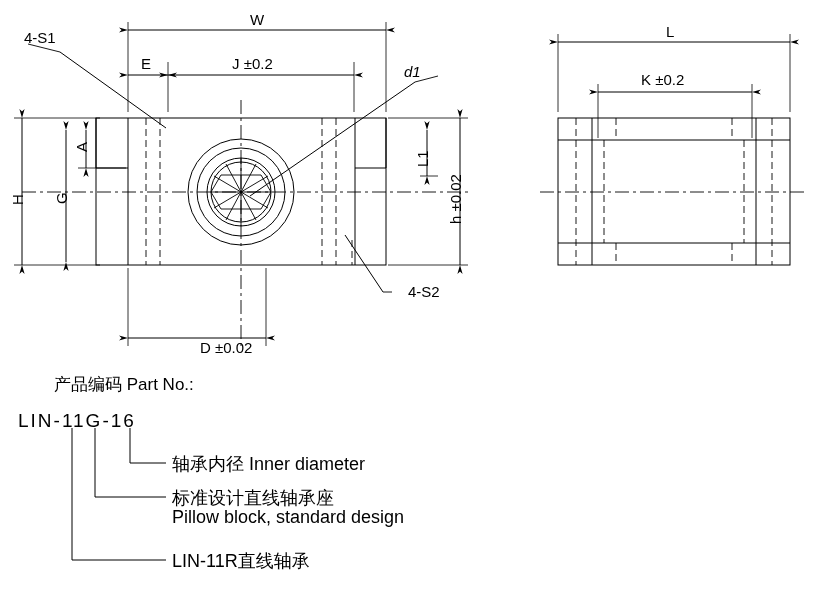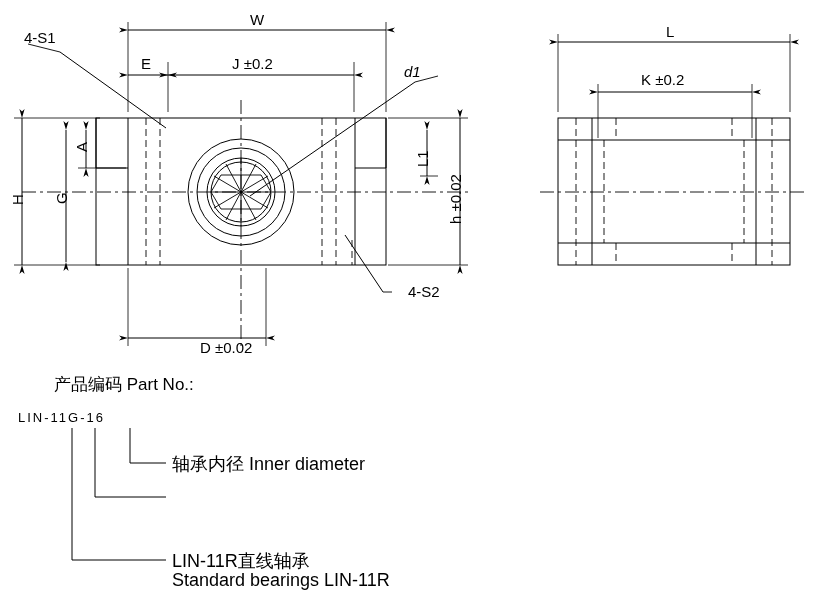--- a/index.html
+++ b/index.html
@@ -46,21 +46,21 @@
     left: 18px;
     top: 373px;
     font-size: 17px;
     white-space: nowrap;
     margin-left: 36px;
   }
   .partno-code {
     position: absolute;
     left: 18px;
     top: 410px;
-    font-size: 13px;
+    font-size: 19px;
     letter-spacing: 2px;
     white-space: nowrap;
   }
   .note {
     position: absolute;
     font-size: 18px;
     white-space: nowrap;
     line-height: 19px;
   }
 </style>
@@ -224,19 +224,22 @@
   <div class="lbl" style="left:666px; top:24px;">L</div>
   <div class="lbl" style="left:641px; top:72px;">K ±0.2</div>
 
   <div class="partno-title">产品编码 Part No.:</div>
   <div class="partno-code">LIN-11G-16</div>
 
   <div class="note" style="left:172px; top:455px;">
     <div>轴承内径 Inner diameter</div>
   </div>
 
+  <div class="note" style="left:172px; top:489px;">
+    <div>标准设计直线轴承座</div>
+    <div>Pillow block, standard design</div>
+  </div>
 
   <div class="note" style="left:172px; top:552px;">
     <div>LIN-11R直线轴承</div>
-    <div>Standard bearings LIN-11R</div>
   </div>
 
 </div>
 
 </body></html>

